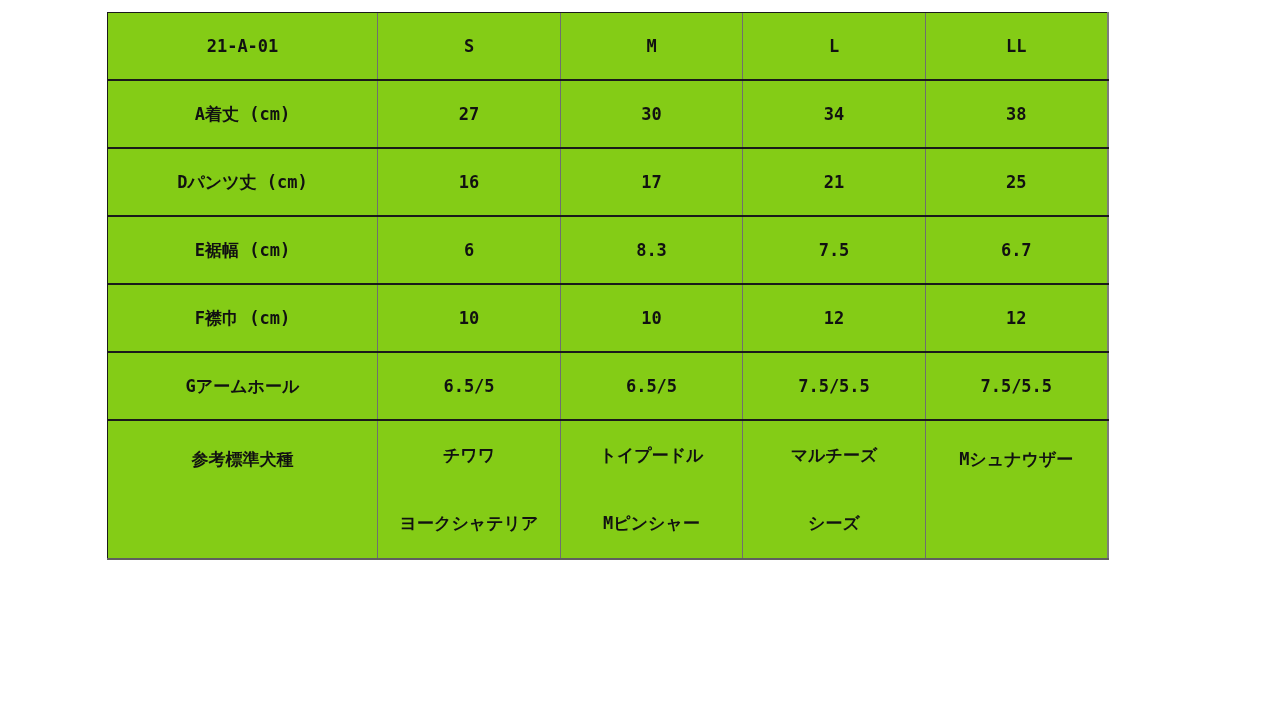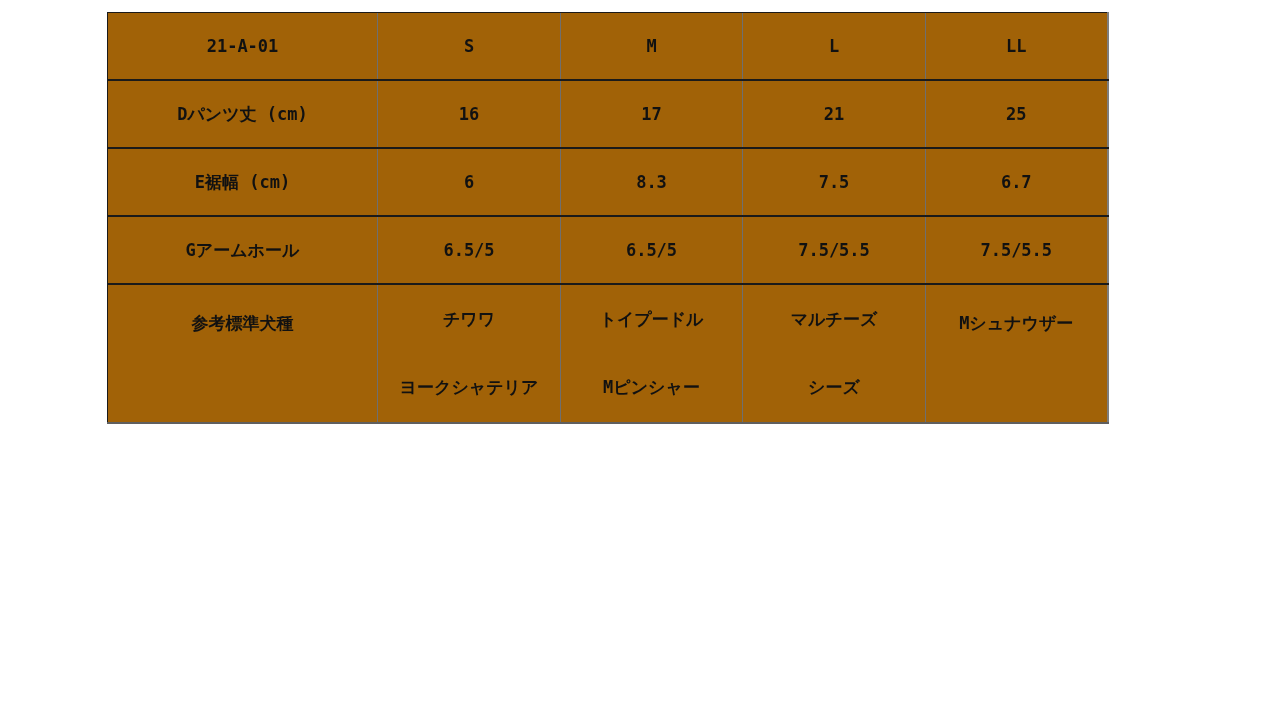--- a/index.html
+++ b/index.html
@@ -12,21 +12,21 @@
   }
   .table-wrap {
     position: absolute;
     left: 107px;
     top: 12px;
   }
   table.size-table {
     border-collapse: collapse;
     table-layout: fixed;
     width: 1000px;
-    background: #a16207;
+    background: #84cc16;
     border-top: 1px solid #1a1a1a;
     border-left: 1px solid #1a1a1a;
     border-right: 2px solid #7d7d7d;
     border-bottom: 2px solid #5f5f5f;
   }
   td {
     height: 66px;
     padding: 0;
     text-align: center;
     vertical-align: middle;
@@ -64,39 +64,53 @@
 
     <tbody>
         <tr>
       <td>21-A-01</td>
       <td>S</td>
       <td>M</td>
       <td>L</td>
       <td>LL</td>
     </tr>
 
+    <tr>
+      <td>A着丈 (cm)</td>
+      <td>27</td>
+      <td>30</td>
+      <td>34</td>
+      <td>38</td>
+    </tr>
 
 
 
     <tr>
       <td>Dパンツ丈 (cm)</td>
       <td>16</td>
       <td>17</td>
       <td>21</td>
       <td>25</td>
     </tr>
 
     <tr>
       <td>E裾幅 (cm)</td>
       <td>6</td>
       <td>8.3</td>
       <td>7.5</td>
       <td>6.7</td>
     </tr>
 
+    <tr>
+      <td>F襟巾 (cm)</td>
+      <td>10</td>
+      <td>10</td>
+      <td>12</td>
+      <td>12</td>
+    </tr>
 
     <tr>
       <td>Gアームホール</td>
       <td>6.5/5</td>
       <td>6.5/5</td>
       <td>7.5/5.5</td>
       <td>7.5/5.5</td>
     </tr>
 
     <tr class="breed-row">

